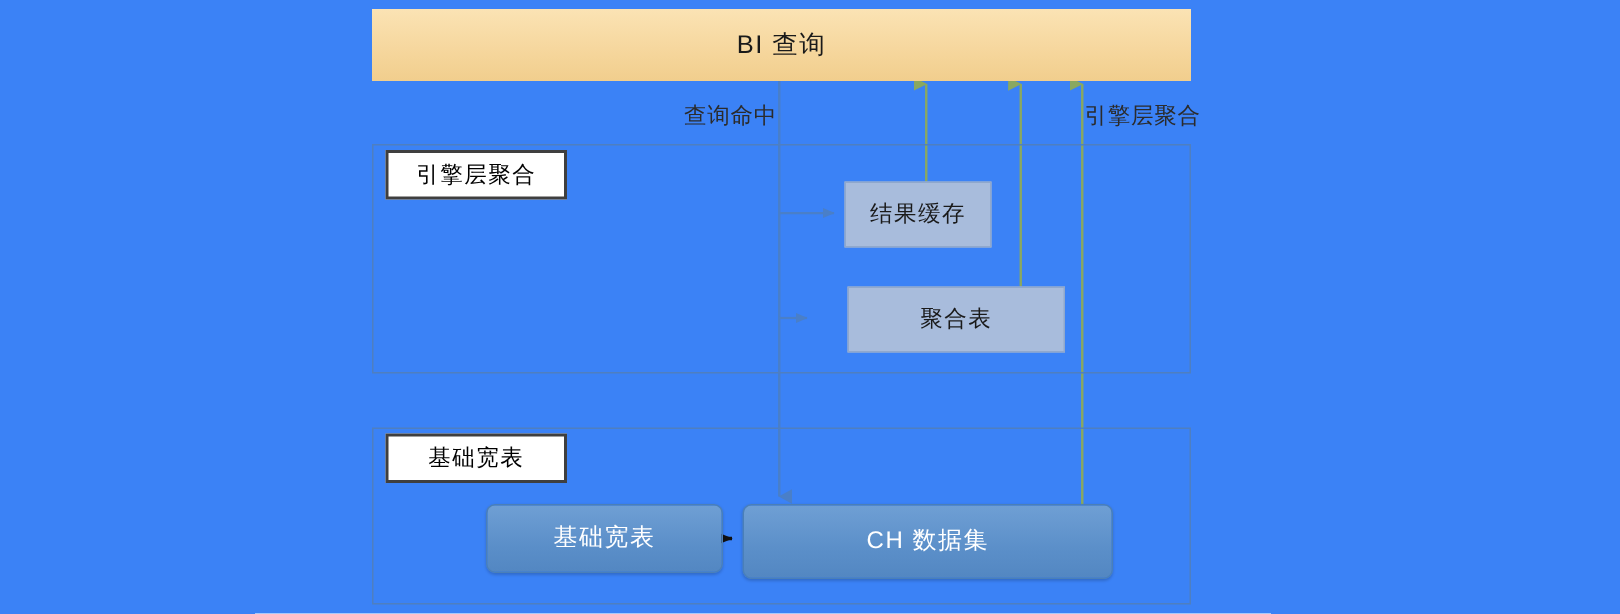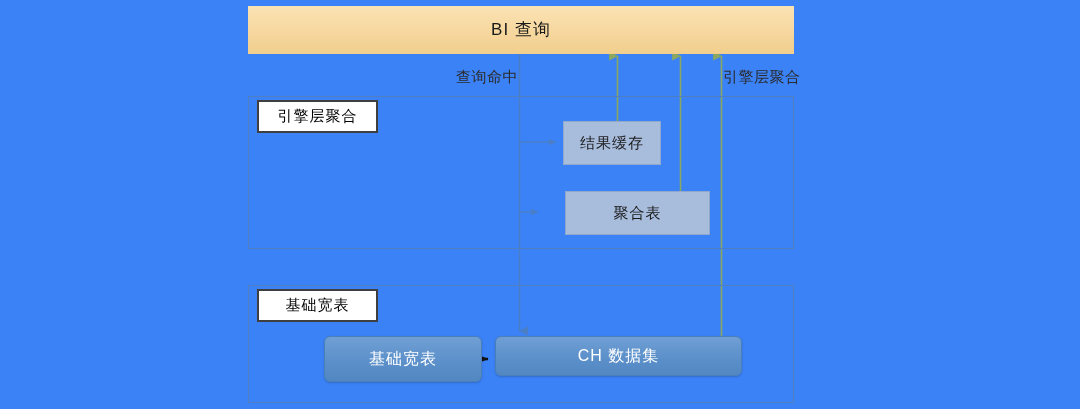--- a/index.html
+++ b/index.html
@@ -80,21 +80,21 @@
   .node-solid {
     background: linear-gradient(180deg, #6f9fd4 0%, #5b8fc9 60%, #5387c2 100%);
     border: 1px solid #4a7fb8;
     border-radius: 6px;
     color: #ffffff;
     font-size: 16px;
     letter-spacing: 1px;
     box-shadow: 0 1px 2px rgba(0,0,0,0.18);
   }
   #base-wide-table { left: 277px; top: 336px; width: 158px; height: 46px; margin-left: 47px; }
-  #ch-dataset      { left: 495px; top: 336px; width: 247px; height: 40px; }
+  #ch-dataset      { left: 495px; top: 336px; width: 247px; height: 50px; }
 
   
   .edge-label {
     position: absolute;
     font-size: 15px;
     color: #2b2b2b;
     white-space: nowrap;
     letter-spacing: 0.5px;
   }
   #label-query-hit  { left: 456px; top: 68px; }

